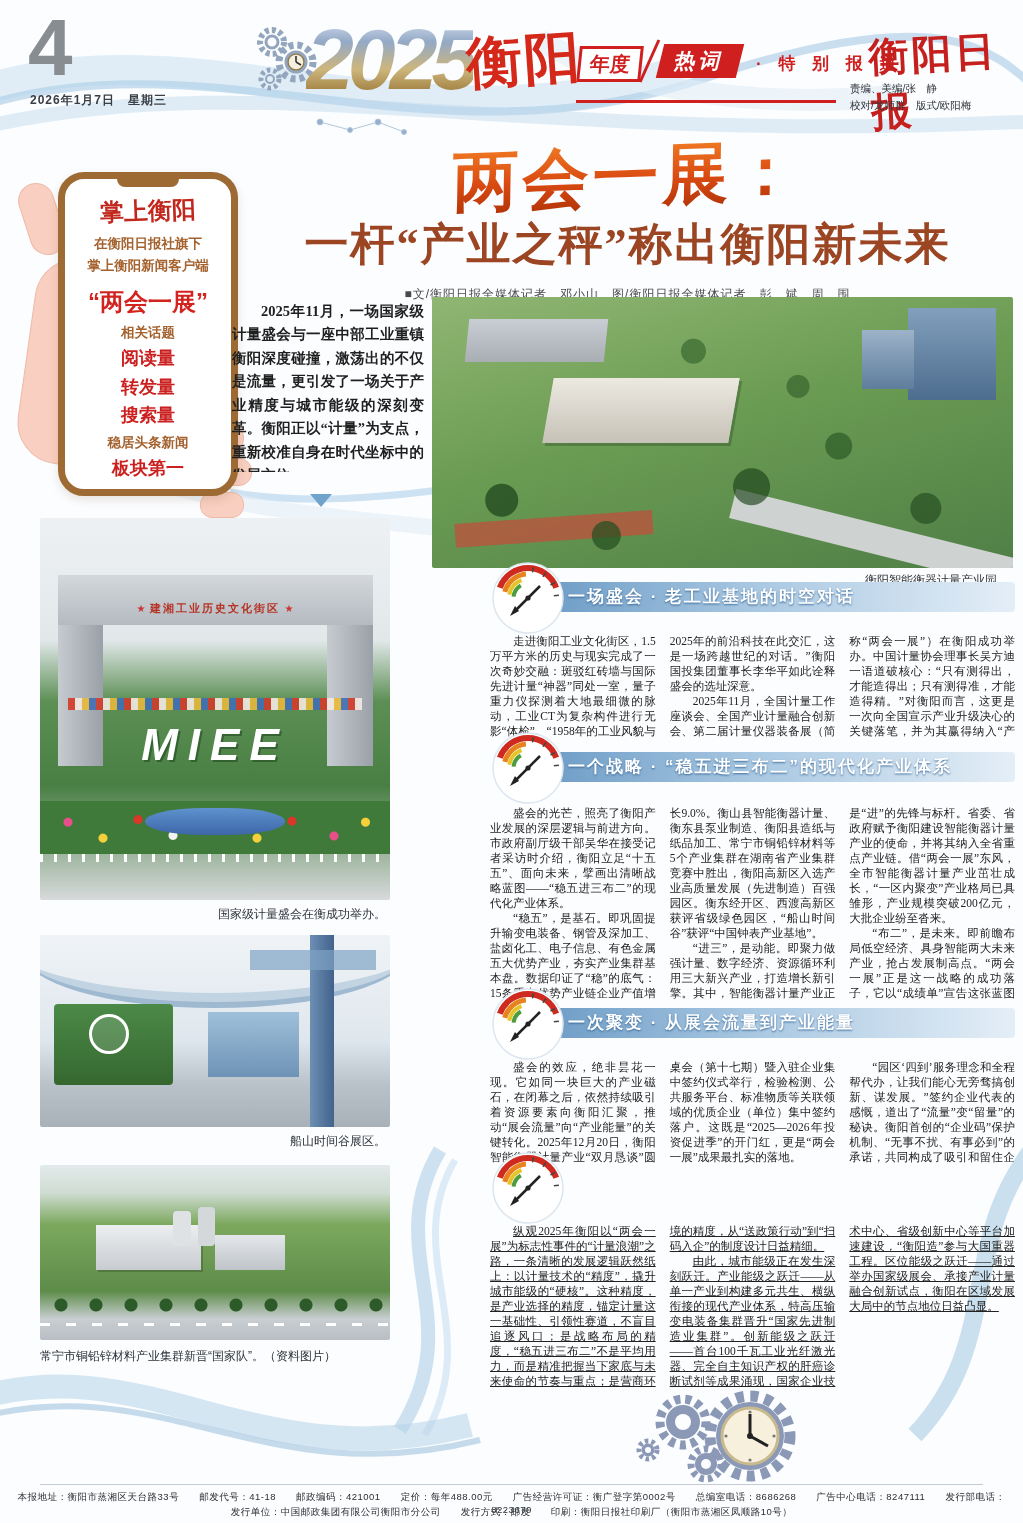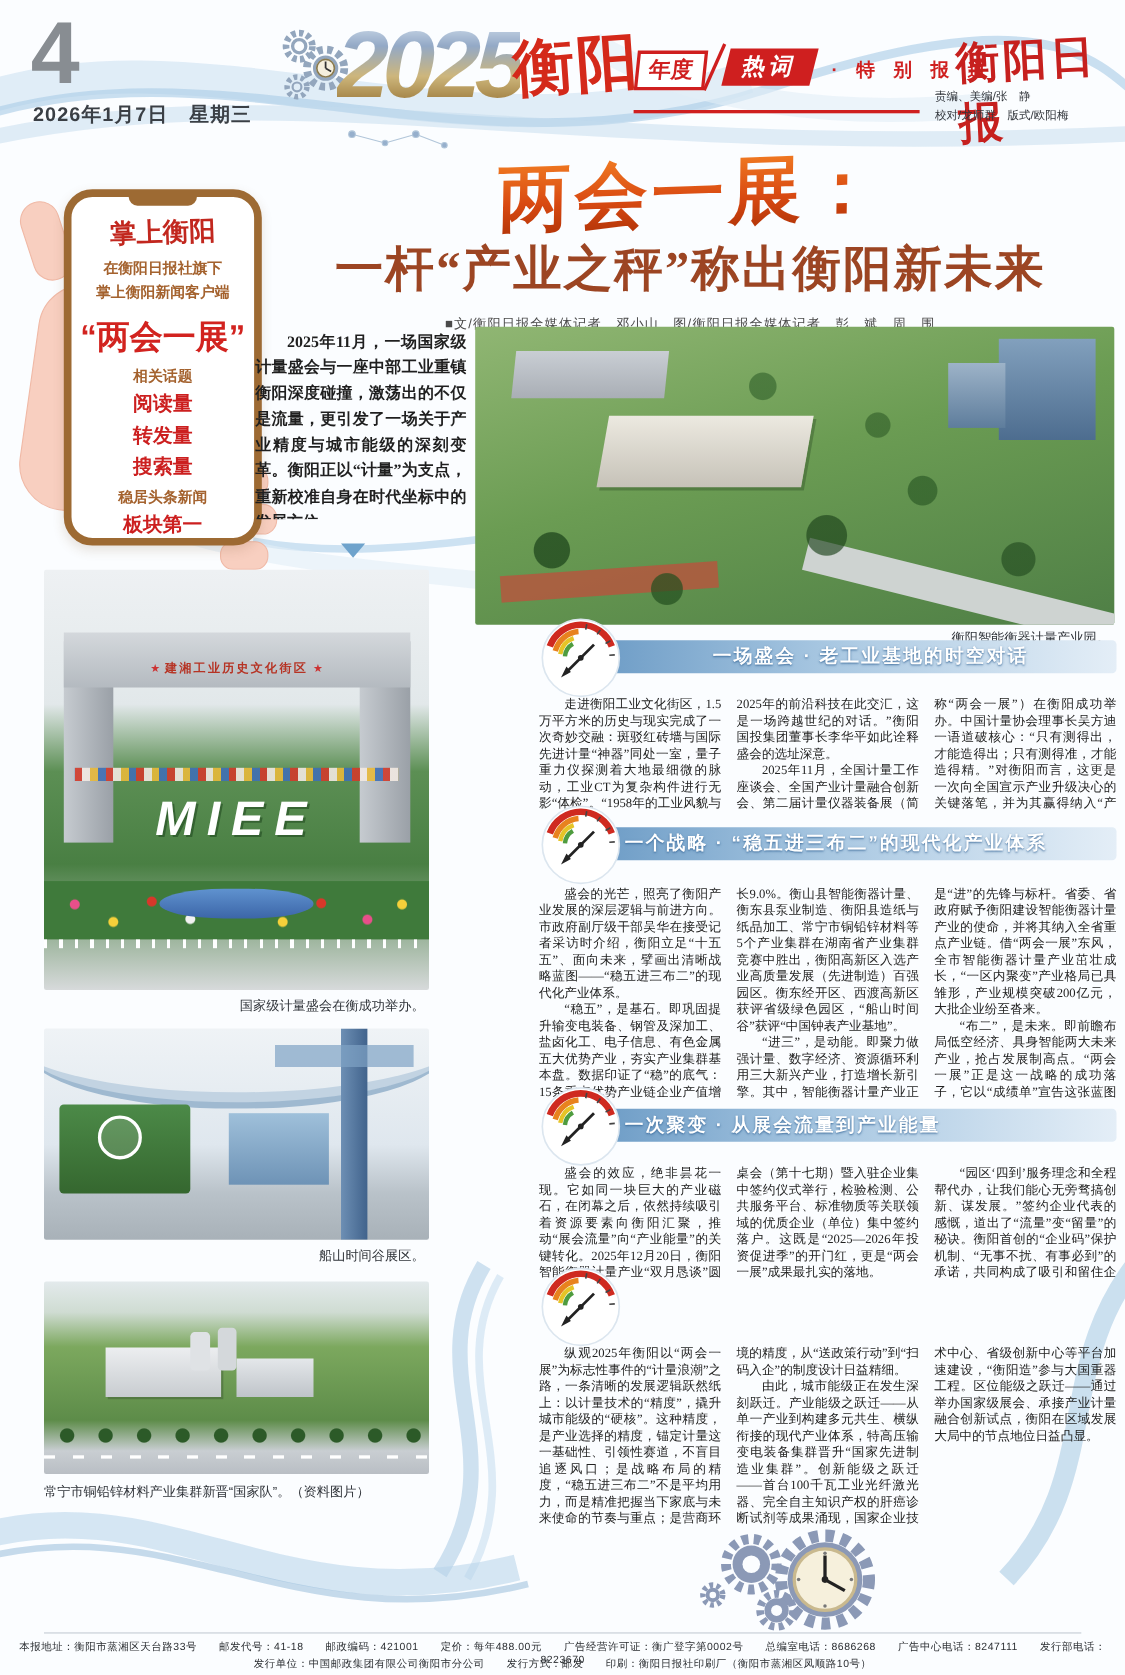--- a/index.html
+++ b/index.html
@@ -2,21 +2,21 @@
 <html><head>
 <meta charset="utf-8">
 <style>
   html,body{margin:0;padding:0;}
   body{width:1023px;height:1523px;position:relative;overflow:hidden;
        background:#fbfdff;font-family:"Liberation Sans","DejaVu Sans",sans-serif;}
   .abs{position:absolute;}
   .serif{font-family:"Liberation Serif","DejaVu Serif",serif;}
   
   .pagenum{font-size:80px;font-weight:900;color:#888d92;line-height:1;}
-  .pagedate{font-size:18px;font-weight:bold;color:#3a3f45;letter-spacing:1px;}
+  .pagedate{font-size:12px;font-weight:bold;color:#3a3f45;letter-spacing:1px;}
   .year2025{font-size:86px;font-weight:900;font-style:italic;letter-spacing:-6px;line-height:1;
     background:linear-gradient(180deg,#dbe6f2 0%,#93a9c6 30%,#cdb67c 62%,#8f6a2a 100%);
     -webkit-background-clip:text;background-clip:text;color:transparent;}
   .brand{font-size:56px;font-weight:900;color:#d4291a;transform:rotate(-4deg);letter-spacing:2px;line-height:1;}
   .badge-year{width:58px;height:30px;border:3px solid #cf1f1f;color:#cf1f1f;font-size:20px;font-weight:900;
     text-align:center;line-height:30px;transform:skewX(-6deg);background:#fff;}
   .slash{width:3px;height:46px;background:#cf1f1f;transform:rotate(24deg);}
   .badge-hot{width:80px;height:34px;background:#cf1f1f;transform:skewX(-14deg);color:#fff;
     font-size:21px;font-weight:900;text-align:center;line-height:34px;letter-spacing:4px;}
   .badge-special{color:#cf1f1f;font-size:17px;font-weight:bold;letter-spacing:6px;}
@@ -28,21 +28,21 @@
     background:linear-gradient(180deg,#f07a22 0%,#d94a12 55%,#b23408 100%);
     -webkit-background-clip:text;background-clip:text;color:transparent;letter-spacing:4px;}
   .hl-sub{font-size:44px;font-weight:900;color:#9c4523;letter-spacing:2px;}
   .hl-byline{font-size:12px;color:#4a4a4a;letter-spacing:1px;}
   
   .phone{width:166px;height:310px;background:#fff;border:7px solid #9d6a33;border-radius:26px;
     box-shadow:0 4px 10px rgba(120,80,40,.15);text-align:center;overflow:hidden;}
   .phone-notch{width:62px;height:8px;background:#9d6a33;border-radius:0 0 8px 8px;margin:0 auto;}
   .ph-title{color:#c2271e;font-size:24px;font-weight:900;transform:rotate(-2deg);margin-top:8px;}
   .ph-brown{color:#a4622e;font-size:13.5px;font-weight:bold;line-height:1.65;}
-  .ph-topic{color:#d2231f;font-size:30px;font-weight:900;margin-top:8px;}
+  .ph-topic{color:#d2231f;font-size:24px;font-weight:900;margin-top:8px;}
   .ph-red{color:#cc1f1f;font-size:18px;font-weight:900;line-height:1.6;}
   .hand{background:#f8cfc0;border:1px solid #f0b9a6;}
   
   .intro{font-size:14.5px;line-height:1.62;color:#1f1f1f;font-weight:bold;text-align:justify;}
   .down-arrow{width:0;height:0;border-left:11px solid transparent;border-right:11px solid transparent;
     border-top:13px solid #6fa3cc;}
   
   .photo{overflow:hidden;border-radius:2px;background:#9db98a;}
   .caption{font-size:12px;color:#2e3238;}
   .gate-banner{color:#b63324;font-size:11px;font-weight:bold;letter-spacing:2px;white-space:nowrap;}
@@ -220,21 +220,21 @@
       radial-gradient(circle at 46% 50%, #2c5a28 0 6px, transparent 7px),
       radial-gradient(circle at 56% 50%, #2c5a28 0 6px, transparent 7px),
       radial-gradient(circle at 66% 50%, #2c5a28 0 6px, transparent 7px),
       radial-gradient(circle at 76% 50%, #2c5a28 0 6px, transparent 7px),
       radial-gradient(circle at 86% 50%, #2c5a28 0 6px, transparent 7px),
       radial-gradient(circle at 96% 50%, #2c5a28 0 6px, transparent 7px);"></div>
 </div>
 <div class="abs caption" style="left:40px;top:1348px;width:350px;text-align:left;z-index:2;">常宁市铜铅锌材料产业集群新晋“国家队”。（资料图片）</div>
 
 <div class="abs" style="left:490px;top:582px;width:525px;z-index:2;">
-  <div class="sec-banner" style="margin-left:54px;text-align:center;">一场盛会 · 老工业基地的时空对话</div>
+  <div class="sec-banner" style="margin-left:54px;">一场盛会 · 老工业基地的时空对话</div>
   <svg class="abs" style="left:0;top:-22px;" width="76" height="76" viewBox="0 0 76 76">
     <circle cx="38" cy="38" r="35" fill="#fff" stroke="#dce6ef" stroke-width="1.5"></circle>
     <path d="M 9.8 27.7 A 30 30 0 0 1 66.2 27.7" fill="none" stroke="#cf2a20" stroke-width="6"></path>
     <path d="M 14.8 31.8 A 24 24 0 0 1 35.9 14.1" fill="none" stroke="#e8821e" stroke-width="5"></path>
     <path d="M 19.3 34.7 A 19 19 0 0 1 31.5 20.1" fill="none" stroke="#e6c427" stroke-width="4"></path>
     <path d="M 23.6 36.7 A 14.5 14.5 0 0 1 30.8 25.4" fill="none" stroke="#4f9c3f" stroke-width="4"></path>
     <g stroke="#444" stroke-width="1.5">
         <line x1="42.5" y1="12.4" x2="43.4" y2="7.5"></line>
         <line x1="52.9" y1="16.7" x2="55.8" y2="12.6"></line>
         <line x1="60.5" y1="25" x2="64.9" y2="22.5"></line>
@@ -311,21 +311,21 @@
         <line x1="42.5" y1="12.4" x2="43.4" y2="7.5"></line>
         <line x1="52.9" y1="16.7" x2="55.8" y2="12.6"></line>
         <line x1="60.5" y1="25" x2="64.9" y2="22.5"></line>
         <line x1="63.9" y1="35.7" x2="68.9" y2="35.3"></line>
       </g>
     <line x1="50" y1="26" x2="24" y2="52" stroke="#222" stroke-width="2.5"></line>
     <polygon points="20,56 29,51 25,46" fill="#222"></polygon>
     <circle cx="38" cy="38" r="2.6" fill="#222"></circle>
   </svg>
 </div>
-<div class="abs sec-body" style="left:490px;top:1224px;width:525px;height:172px;z-index:2;">
+<div class="abs sec-body" style="left:490px;top:1224px;width:525px;height:172px;z-index:2;text-decoration:underline;">
   <p>纵观2025年衡阳以“两会一展”为标志性事件的“计量浪潮”之路，一条清晰的发展逻辑跃然纸上：以计量技术的“精度”，撬升城市能级的“硬核”。这种精度，是产业选择的精度，锚定计量这一基础性、引领性赛道，不盲目追逐风口；是战略布局的精度，“稳五进三布二”不是平均用力，而是精准把握当下家底与未来使命的节奏与重点；是营商环境的精度，从“送政策行动”到“扫码入企”的制度设计日益精细。</p>
   <p>由此，城市能级正在发生深刻跃迁。产业能级之跃迁——从单一产业到构建多元共生、横纵衔接的现代产业体系，特高压输变电装备集群晋升“国家先进制造业集群”。创新能级之跃迁——首台100千瓦工业光纤激光器、完全自主知识产权的肝癌诊断试剂等成果涌现，国家企业技术中心、省级创新中心等平台加速建设，“衡阳造”参与大国重器工程。区位能级之跃迁——通过举办国家级展会、承接产业计量融合创新试点，衡阳在区域发展大局中的节点地位日益凸显。</p>
 </div>
 
 <svg class="abs" style="left:628px;top:1388px;z-index:2;" width="185" height="100" viewBox="0 0 185 100">
   <g fill="none" stroke="#8b99b6">
     <circle cx="55" cy="34" r="23" stroke-width="9" stroke-dasharray="6 5"></circle>
     <circle cx="78" cy="76" r="15" stroke-width="7" stroke-dasharray="4.5 4"></circle>
     <circle cx="20" cy="62" r="9" stroke-width="5" stroke-dasharray="3.5 3"></circle>
     <circle cx="122" cy="48" r="40" stroke-width="11" stroke-dasharray="8 6.5"></circle>

